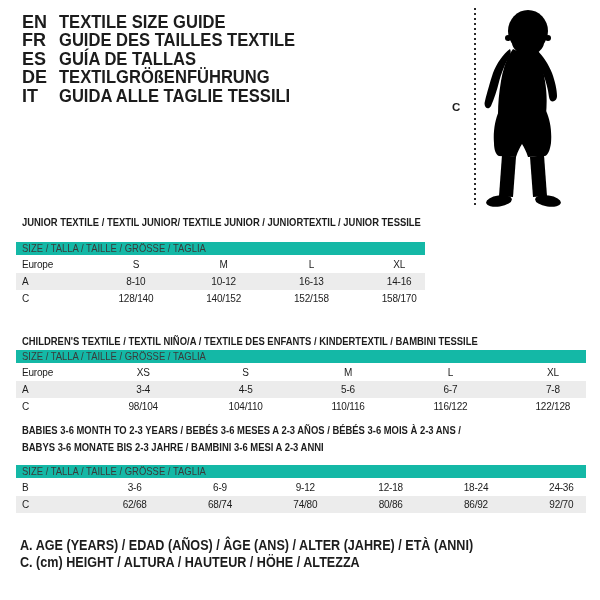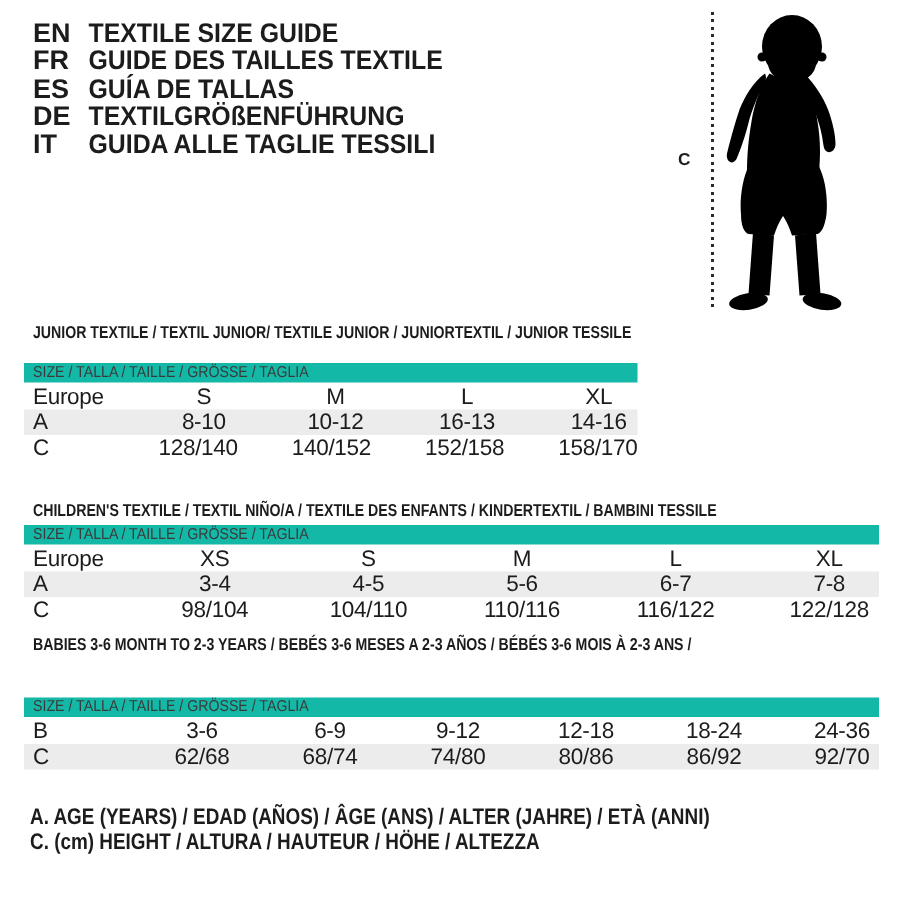--- a/index.html
+++ b/index.html
@@ -31,21 +31,21 @@
   .baby { position:absolute; left:482px; top:9px; width:84px; height:199px; }
 
   .tbl-title { position:absolute; left:22px; font-weight:bold; font-size:11.5px; line-height:14px; }
 
   .tbl { position:absolute; left:16px; }
   .bar {
     height:13px; background:#14b8a6; color:#3a3a3a;
     display:flex; align-items:flex-start; padding-left:6px;
     font-size:10.5px; margin-bottom:1px;
   }
-  .trow { display:flex; align-items:center; height:17px; font-size:15px; letter-spacing:-0.2px;gap:36px; }
+  .trow { display:flex; align-items:center; height:17px; font-size:10px; letter-spacing:-0.2px;gap:36px; }
   .trow .c0 { width:58px; padding-left:6px; }
   .trow .c  { flex:1; text-align:center; }
   .stripe { background:#ececec; }
 
   .footnotes { position:absolute; left:20px; top:536px; font-weight:bold; font-size:15px; }
   .fn { height:17px; line-height:17px; }
 </style>
 </head>
 <body>
 
@@ -152,20 +152,23 @@
       <span class="c">104/110</span>
       <span class="c">110/116</span>
       <span class="c">116/122</span>
       <span class="c">122/128</span>
     </div>
   </div>
 
   <div class="tbl-title" style="top:423px">
     <span class="cx">BABIES 3-6 MONTH TO 2-3 YEARS / BEBÉS 3-6 MESES A 2-3 AÑOS / BÉBÉS 3-6 MOIS À 2-3 ANS /</span>
   </div>
+  <div class="tbl-title" style="top:440px">
+    <span class="cx">BABYS 3-6 MONATE BIS 2-3 JAHRE / BAMBINI 3-6 MESI A 2-3 ANNI</span>
+  </div>
   <div class="tbl" style="top:465px;width:570px">
     <div class="bar">
       <span class="cx2">SIZE / TALLA / TAILLE / GRÖSSE / TAGLIA</span>
     </div>
     <div class="trow">
       <span class="c0">B</span>
       <span class="c">3-6</span>
       <span class="c">6-9</span>
       <span class="c">9-12</span>
       <span class="c">12-18</span>

